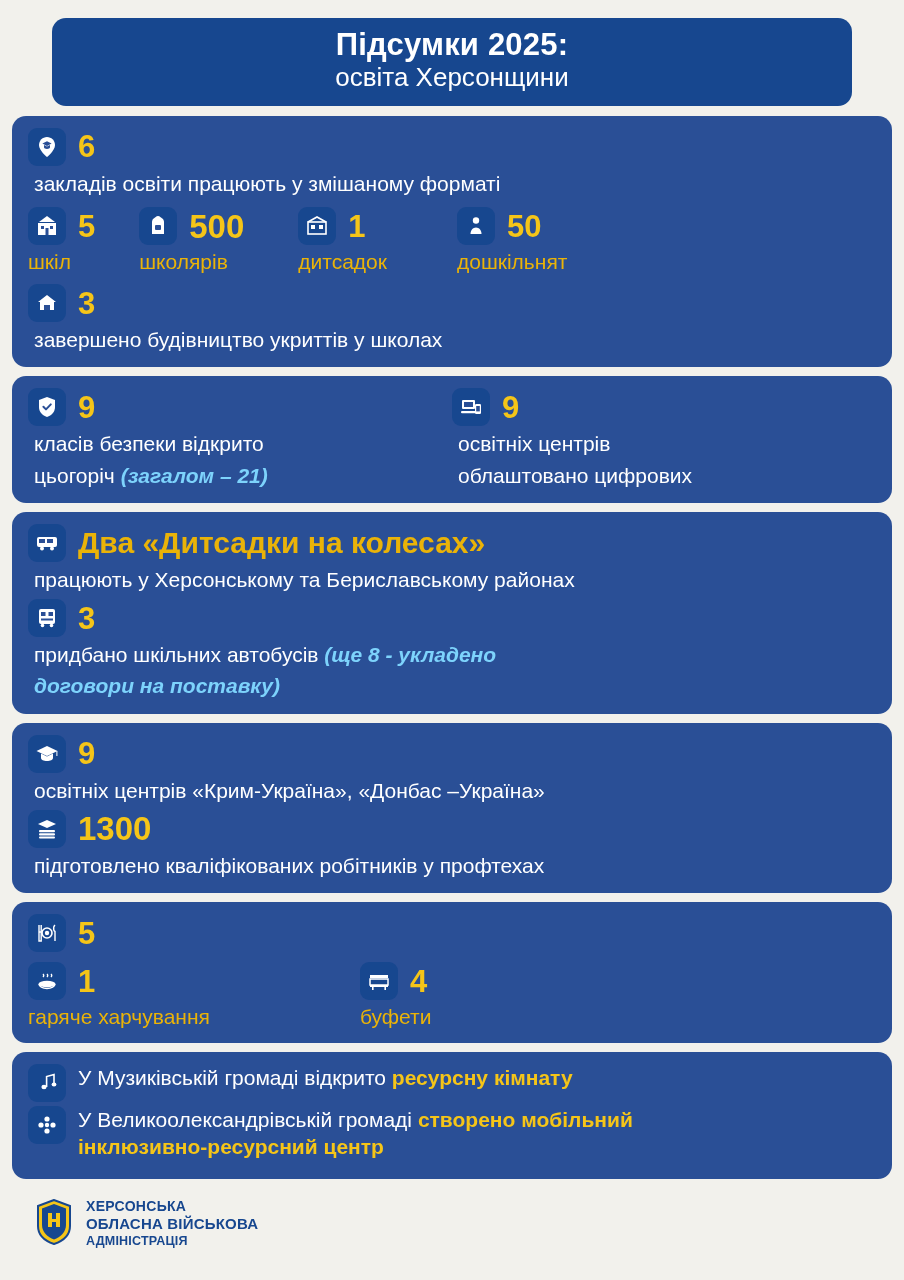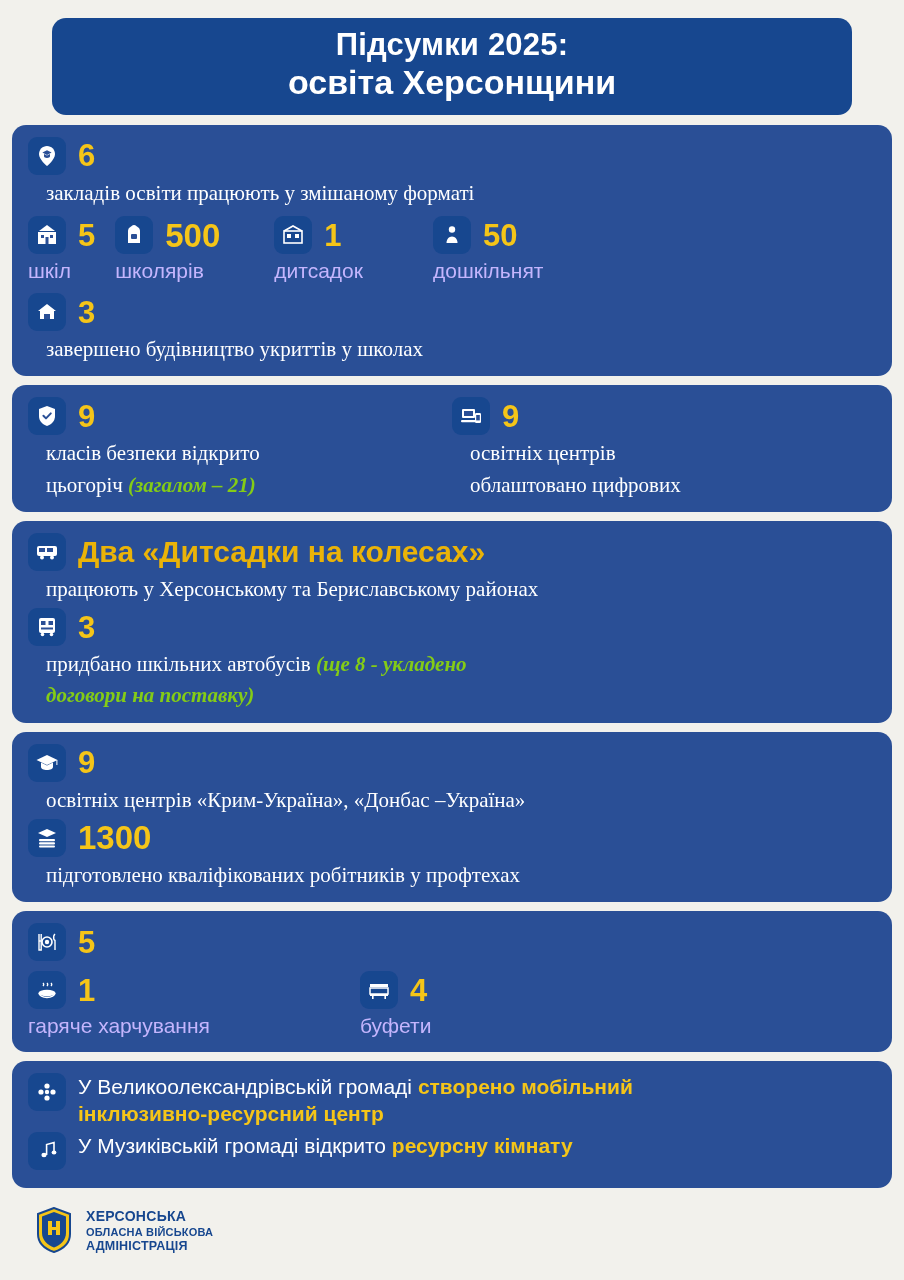--- a/index.html
+++ b/index.html
@@ -26,22 +26,22 @@
     text-align: center;
     color: #ffffff;
   }
   .title-line1 {
     font-size: 31px;
     font-weight: bold;
     line-height: 1.12;
     letter-spacing: .2px;
   }
   .title-line2 {
-    font-size: 34px;
-    font-weight: bold;
+    font-size: 26px;
+    font-weight: normal;
     line-height: 1.12;
   }
   
   .card {
     background: #2a4f96;
     border-radius: 14px;
     margin-bottom: 9px;
     padding: 12px 16px 14px 16px;
     color: #ffffff;
   }
@@ -54,28 +54,28 @@
     line-height: 1;
     margin-left: 12px;
   }
   .num.big { font-size: 33px; }
   .desc {
     font-size: 21px;
     line-height: 1.25;
     color: #ffffff;
     margin-top: 5px;
   }
-  .desc.indent { margin-left: 18px; font-family: Liberation Serif, serif; }
+  .desc.indent { margin-left: 6px; }
   .label {
     font-size: 21px;
-    color: #c4b5fd;
+    color: #eab308;
     margin-top: 5px;
   }
   .italic-yellow {
-    color: #84cc16;
+    color: #7dd3fc;
     font-style: italic;
     font-weight: bold;
   }
   .bold-yellow {
     color: #f5c518;
     font-weight: bold;
   }
   .head-yellow {
     color: #eab308;
     font-weight: bold;
@@ -88,40 +88,40 @@
     width: 38px; height: 38px;
     border-radius: 9px;
     background: #17478f;
     display: inline-flex;
     align-items: center;
     justify-content: center;
     flex: 0 0 auto;
   }
   .icon svg { display: block; }
   .gap-lg { margin-left: 54px; }
-  .gap-md { margin-left: 20px; }
+  .gap-md { margin-left: 44px; }
   .gap-xl { margin-left: 70px; }
   .mt6 { margin-top: 6px; }
   .mt10 { margin-top: 10px; }
   .two-col { display: flex; }
   .two-col > div { flex: 1; }
   .inline-stat { display: flex; flex-direction: column; align-items: flex-start; }
   
   .footer {
     display: flex;
     align-items: center;
     padding: 10px 0 0 22px;
   }
   .footer-text {
     margin-left: 12px;
     color: #17478f;
     line-height: 1.25;
   }
   .footer-text .l1 { font-size: 14px; font-weight: bold; letter-spacing: .3px; }
-  .footer-text .l2 { font-size: 11px; font-weight: bold; letter-spacing: .2px; }
+  .footer-text .l2 { font-size: 15px; font-weight: bold; letter-spacing: .2px; }
   .footer-text .l3 { font-size: 12.5px; font-weight: bold; letter-spacing: .2px; }
   .incl-line { font-size: 21px; line-height: 1.3; margin-left: 12px; }
   .incl-row { display: flex; align-items: flex-start; margin-bottom: 4px; }
 </style>
 </head>
 <body>
 
 <div class="page">
 
   <div class="title-card">
@@ -357,42 +357,42 @@
         </div>
         <div class="label">буфети</div>
       </div>
     </div>
   </div>
 
   <div class="card">
     <div class="incl-row">
       <span class="icon">
         <svg width="24" height="24" viewBox="0 0 24 24">
+          <path d="M9 18.2a2.6 2.2 0 1 0 0-4.4 2.6 2.2 0 0 0 0 4.4z" fill="#ffffff"></path>
+          <path d="M11.6 16V5.6l7.4-2v9.6" stroke="#ffffff" stroke-width="1.6" fill="none"></path>
+          <path d="M19 15.4a2.4 2 0 1 0 0-4 2.4 2 0 0 0 0 4z" fill="#ffffff"></path>
+        </svg>
+      </span>
+      <div class="incl-line">
+        <span>У Музиківській громаді відкрито </span><span class="bold-yellow">ресурсну кімнату</span>
+      </div>
+    </div>
+    <div class="incl-row">
+      <span class="icon">
+        <svg width="24" height="24" viewBox="0 0 24 24">
           <circle cx="12" cy="6" r="2.6" fill="#ffffff"></circle>
           <circle cx="6" cy="12" r="2.6" fill="#ffffff"></circle>
           <circle cx="18" cy="12" r="2.6" fill="#ffffff"></circle>
           <circle cx="12" cy="18" r="2.6" fill="#ffffff"></circle>
           <circle cx="12" cy="12" r="2.2" fill="#ffffff"></circle>
         </svg>
       </span>
       <div class="incl-line">
         <span>У Великоолександрівській громаді </span><span class="bold-yellow">створено мобільний</span><br>
         <span class="bold-yellow">інклюзивно-ресурсний центр</span>
-      </div>
-    </div>
-    <div class="incl-row">
-      <span class="icon">
-        <svg width="24" height="24" viewBox="0 0 24 24">
-          <path d="M9 18.2a2.6 2.2 0 1 0 0-4.4 2.6 2.2 0 0 0 0 4.4z" fill="#ffffff"></path>
-          <path d="M11.6 16V5.6l7.4-2v9.6" stroke="#ffffff" stroke-width="1.6" fill="none"></path>
-          <path d="M19 15.4a2.4 2 0 1 0 0-4 2.4 2 0 0 0 0 4z" fill="#ffffff"></path>
-        </svg>
-      </span>
-      <div class="incl-line">
-        <span>У Музиківській громаді відкрито </span><span class="bold-yellow">ресурсну кімнату</span>
       </div>
     </div>
   </div>
 
   <div class="footer">
     <span>
       <svg width="40" height="46" viewBox="0 0 40 46">
         <path d="M20 1 4 7v20c0 9 7 15 16 18 9-3 16-9 16-18V7L20 1z" fill="#f5c518" stroke="#17478f" stroke-width="2"></path>
         <path d="M20 5 8 9.5V26c0 7 5.5 12 12 14.5C26.5 38 32 33 32 26V9.5L20 5z" fill="#17478f"></path>
         <path d="M14 14h4v6h4v-6h4v14h-4v-5h-4v5h-4V14z" fill="#f5c518"></path>

